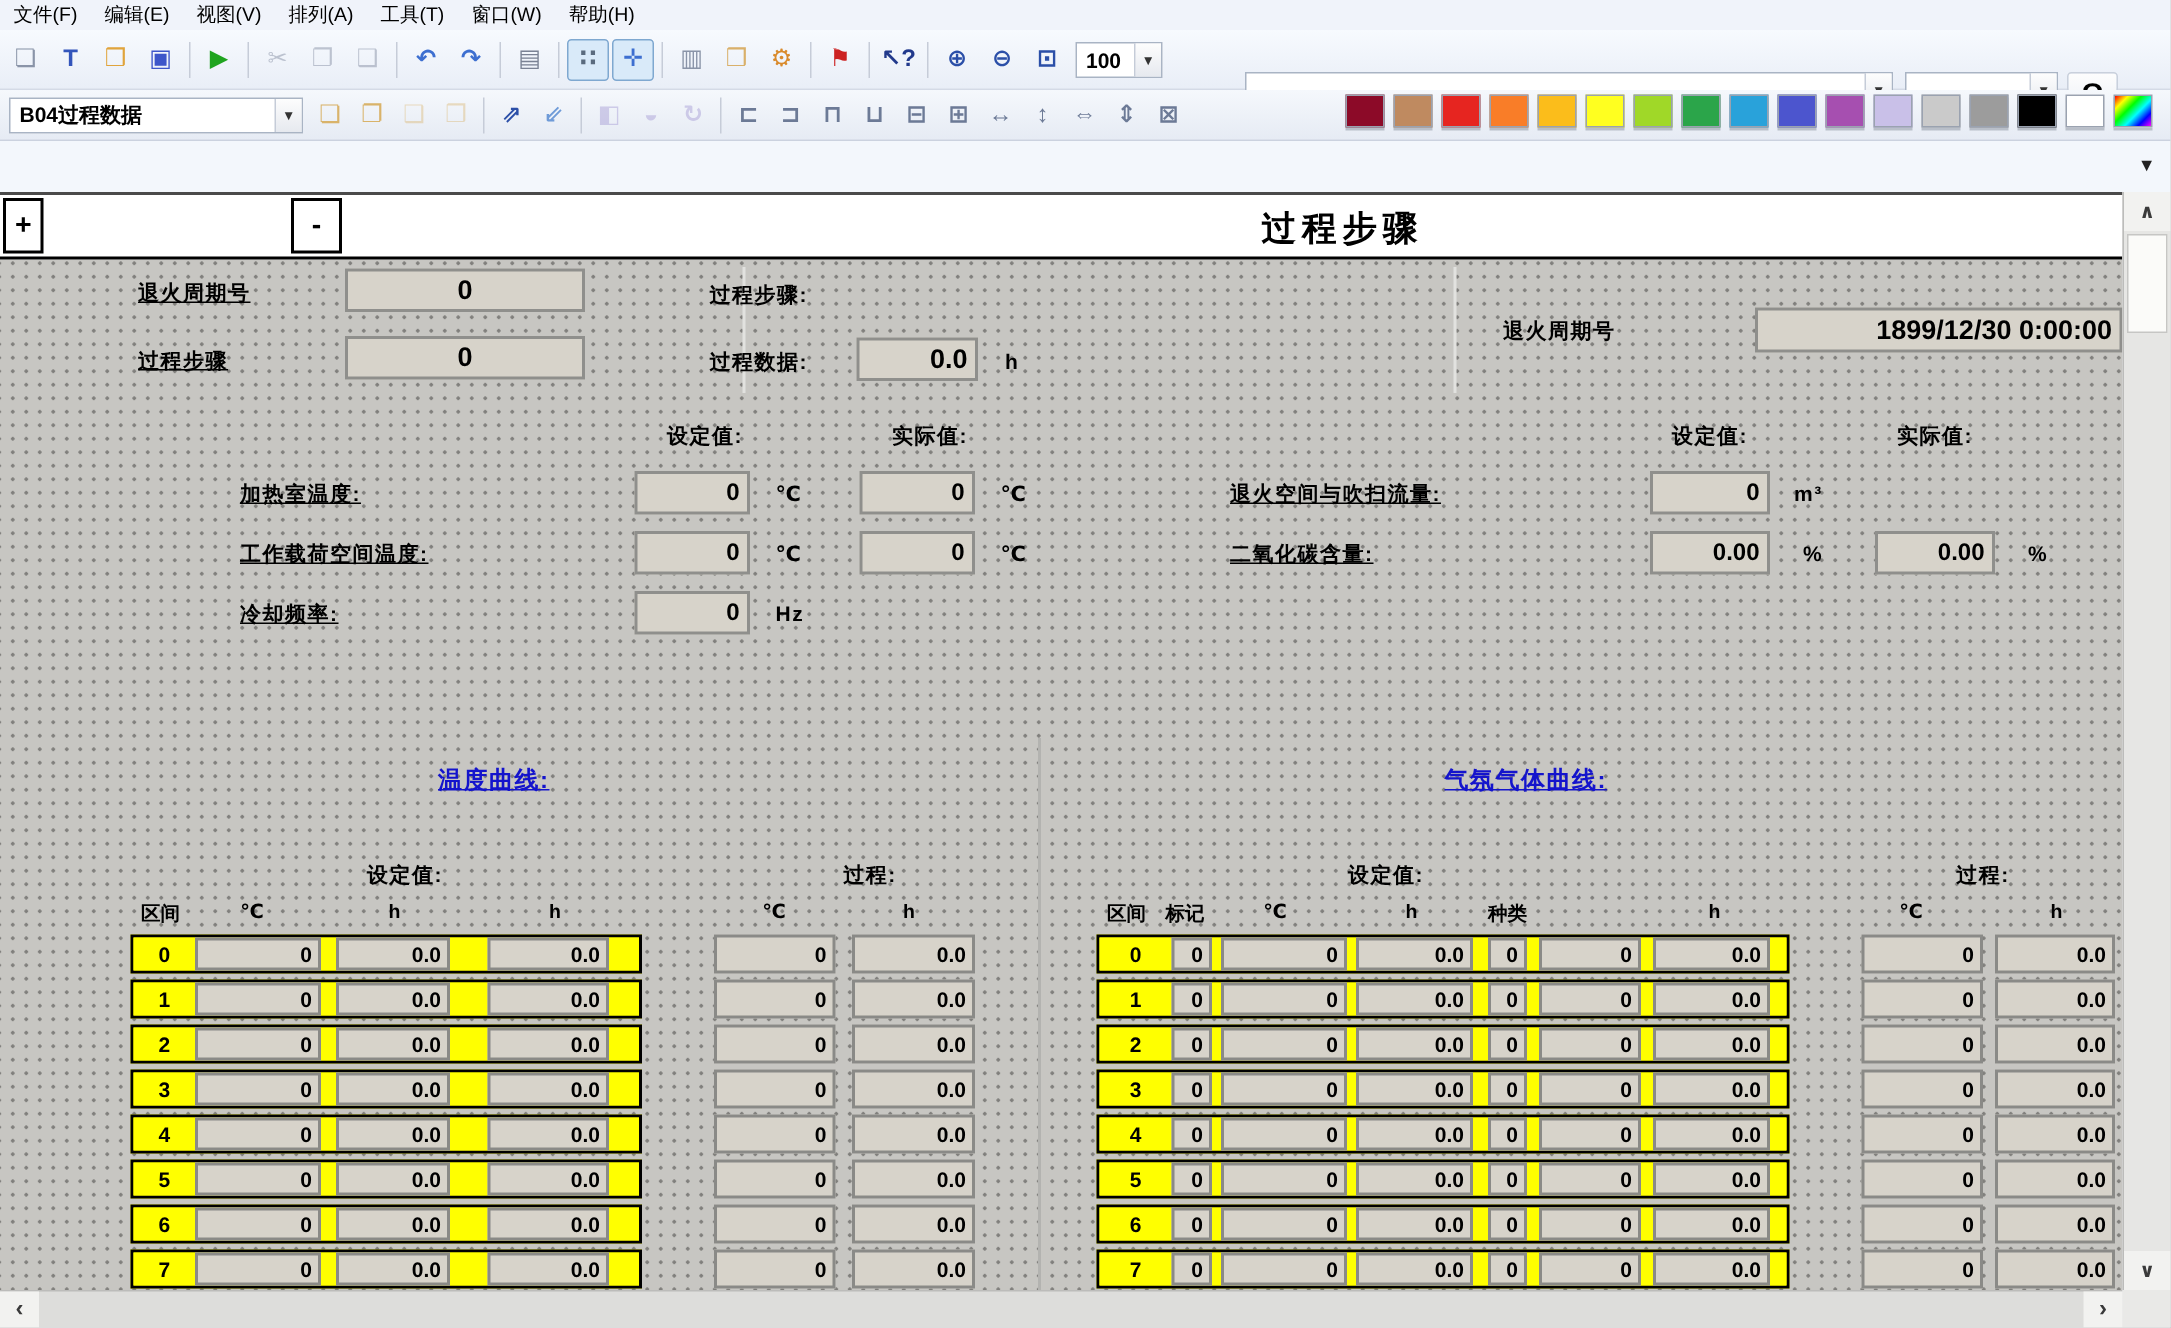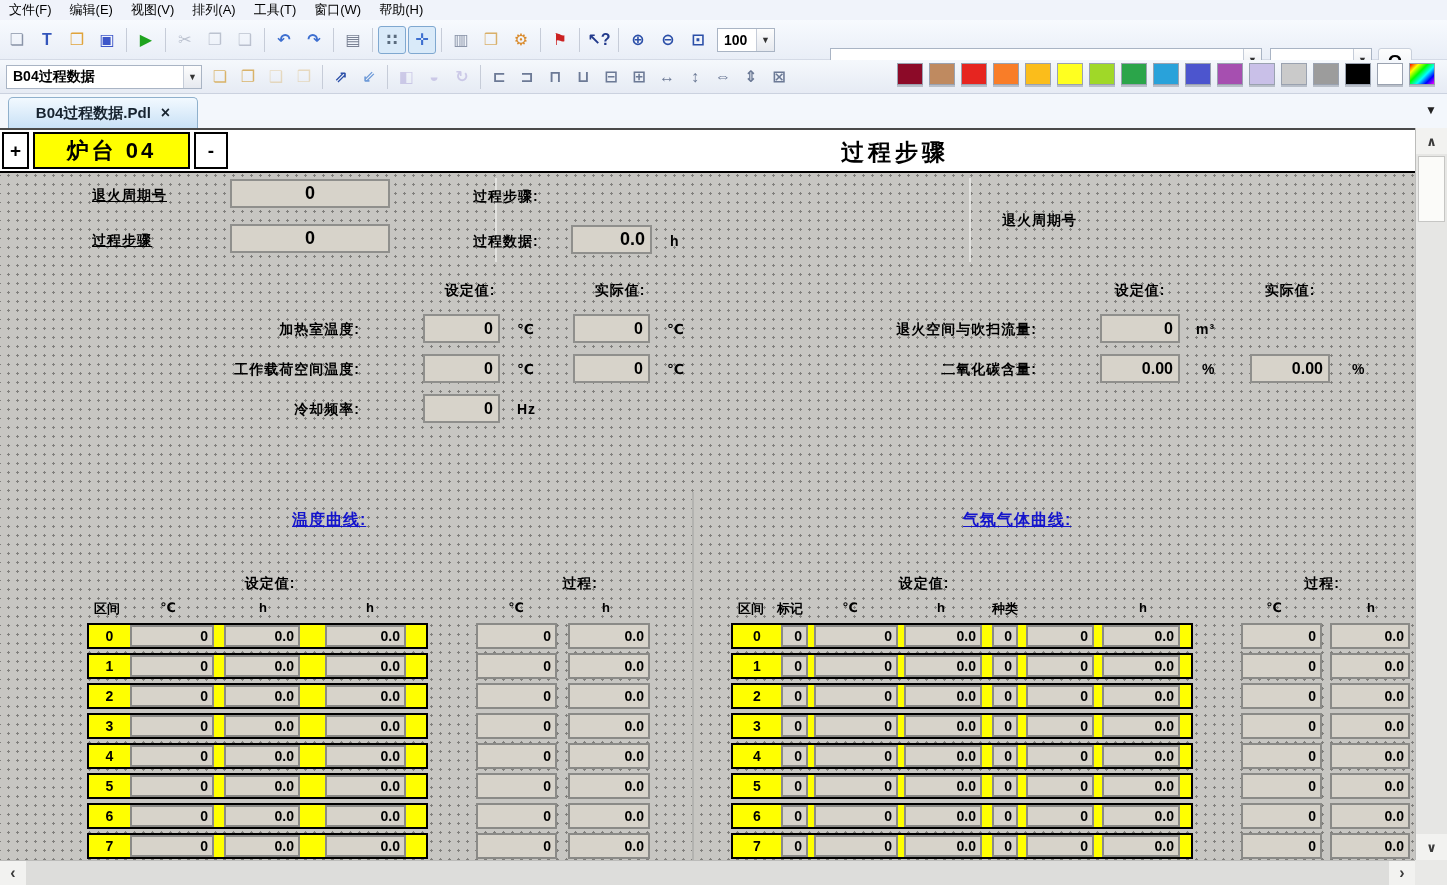--- a/index.html
+++ b/index.html
@@ -45,21 +45,21 @@
   .canvas{position:absolute;left:0;top:128px;width:1415px;height:732px;border-top:2px solid #4A4A4A;box-sizing:border-box;
           background-color:#C7C6C2;
           background-image:radial-gradient(circle,#807F7C 1px,rgba(0,0,0,0) 1.3px);
           background-size:9px 9px;background-position:4px 5px;overflow:hidden;}
   .hdr-band{position:absolute;left:0;top:0;width:100%;height:43px;background:#FFFFFF;border-bottom:2px solid #000;box-sizing:border-box;}
   .hdr-box{position:absolute;top:2px;height:37px;border:2px solid #000;box-sizing:border-box;display:flex;
            align-items:center;justify-content:center;font-weight:bold;background:#FFFFFF;}
   .screen-title{position:absolute;left:895px;top:7px;transform:translateX(-50%);font-size:23px;font-weight:bold;letter-spacing:4px;white-space:nowrap;}
   .lbl{position:absolute;font-weight:bold;font-size:14px;letter-spacing:1px;white-space:nowrap;}
   .lbl.u{text-decoration:underline;}
-  .lbl.r{text-align:right;}
+  .lbl.r{text-align:left;text-decoration:underline;}
   .lbl.c{transform:translateX(-50%);}
   .fld{position:absolute;background:#D7D3CA;border:2px solid #8F8F8C;box-sizing:border-box;display:flex;
        align-items:center;font-weight:bold;font-size:16px;height:29px;}
   .fld.right{justify-content:flex-end;padding-right:5px;}
   .fld.center{justify-content:center;}
   .fld.lightb{border:2px solid #E6E6E4;box-shadow:0 0 0 1px #A9A9A6;}
   .vsep{position:absolute;width:2px;background:#E2E2DF;}
   .divider{position:absolute;width:2px;background:#B3B3B0;}
   .clink{position:absolute;color:#1414CC;font-weight:bold;font-size:16px;letter-spacing:1px;
          text-decoration:underline;cursor:pointer;white-space:nowrap;}
@@ -271,51 +271,47 @@
       <div class="swatch" style="background: rgb(201, 192, 232);"></div>
       <div class="swatch" style="background: rgb(202, 202, 202);"></div>
       <div class="swatch" style="background: rgb(156, 156, 156);"></div>
       <div class="swatch" style="background: rgb(0, 0, 0);"></div>
       <div class="swatch" style="background: rgb(255, 255, 255);"></div>
       <div class="swatch rainbow"></div>
     </div>
 </div>
 
 <div class="tabbar">
-  <div class="tab">
-    <span>B04过程数据.Pdl</span>
-    <span class="tclose">×</span>
-  </div>
   <div class="tab-overflow">▼</div>
 </div>
 
 <div class="canvas" id="canvas">
 
   <div class="hdr-band">
     <div class="hdr-box" style="left:2px;width:27px;font-size:19px;">+</div>
-    <div class="hdr-box" style="left:33px;width:157px;background:#FFFF00;font-size:22px;letter-spacing:3px;">炉台  04</div>
     <div class="hdr-box" style="left:194px;width:34px;font-size:19px;">-</div>
     <div class="screen-title">过程步骤</div>
   </div>
 
   <span class="lbl u" style="left:92px;top:57px;">退火周期号</span>
   <div class="fld center" style="left:230px;top:49px;width:160px;font-size:18px;">0</div>
   <span class="lbl u" style="left:92px;top:102px;">过程步骤</span>
   <div class="fld center" style="left:230px;top:94px;width:160px;font-size:18px;">0</div>
 
   <div class="vsep" style="left:495px;top:48px;height:84px;"></div>
 
   <span class="lbl" style="left:473px;top:58px;">过程步骤:</span>
   <span class="lbl" style="left:473px;top:103px;">过程数据:</span>
   <div class="fld right" style="left:571px;top:95px;width:81px;font-size:18px;">0.0</div>
   <span class="lbl" style="left:670px;top:103px;">h</span>
 
   <div class="vsep" style="left:969px;top:48px;height:84px;"></div>
 
   <span class="lbl" style="left:1002px;top:82px;">退火周期号</span>
+  <div class="fld right" style="left:1170px;top:75px;width:245px;height:30px;font-size:18px;">1899/12/30 0:00:00</div>
 
   <span class="lbl c" style="left:470px;top:152px;">设定值:</span>
   <span class="lbl c" style="left:620px;top:152px;">实际值:</span>
 
   <span class="lbl r" style="left:160px;top:191px;width:200px;">加热室温度:</span>
   <div class="fld right" style="left:423px;top:184px;width:77px;">0</div>
   <span class="lbl" style="left:517px;top:191px;">℃</span>
   <div class="fld right" style="left:573px;top:184px;width:77px;">0</div>
   <span class="lbl" style="left:667px;top:191px;">℃</span>
 

